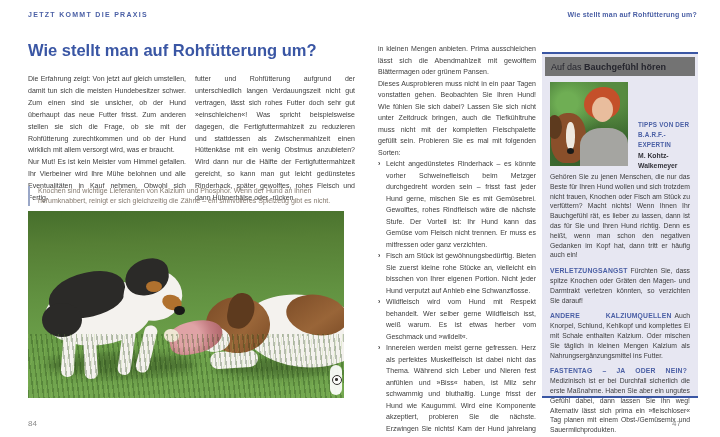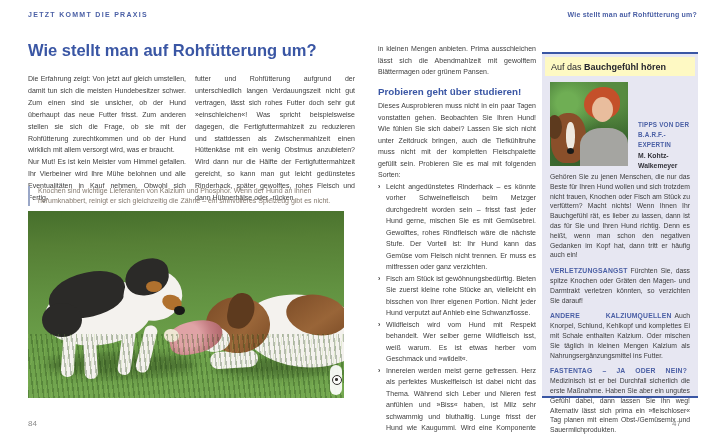--- a/index.html
+++ b/index.html
@@ -63,21 +63,21 @@
   .credit-dot:after{content:"";position:absolute;left:2px;top:2px;width:2.5px;height:2.5px;background:#33322f;border-radius:50%;}
   
   .rcol{position:absolute;left:378px;top:43px;width:158px;font-size:7px;line-height:11.5px;text-align:justify;}
   .rcol p{margin:0;}
   .rcol .subhead{margin:8px 0 3px 0;font-size:9.8px;font-weight:700;color:#3a56a4;text-align:left;}
   .bullet{position:relative;padding-left:8px;}
   .bullet .bm{position:absolute;left:0;top:0;font-weight:700;}
   
   .sidebar{position:absolute;left:542px;top:52px;width:156px;height:346px;background:#e7e7f2;
            border-top:2px solid #3a56a4;border-bottom:2px solid #3a56a4;box-sizing:border-box;}
-  .sb-title{margin:3px 3px 0 3px;background:#fef9c3;padding:5px 6px 4px 6px;font-size:9px;color:#26262e;}
+  .sb-title{margin:3px 3px 0 3px;background:#737373;padding:5px 6px 4px 6px;font-size:9px;color:#26262e;}
   .sb-title b{font-weight:700;}
   .sb-profile{position:absolute;left:8px;top:28px;width:140px;height:84px;}
   .sb-photo{position:absolute;left:0;top:0;width:78px;height:84px;overflow:hidden;
             background:radial-gradient(circle at 22% 25%,#6fae54 0 12%,rgba(0,0,0,0) 45%),
                        radial-gradient(circle at 75% 15%,#578b40 0 18%,rgba(0,0,0,0) 50%),
                        radial-gradient(circle at 50% 70%,#365f2b 0 30%,rgba(0,0,0,0) 70%),#3c6b30;}
   .sb-photo *{position:absolute;}
   .w-hair{left:34px;top:5px;width:36px;height:32px;background:#c4502a;border-radius:55% 45% 45% 45%;}
   .w-face{left:42px;top:15px;width:21px;height:25px;background:#e9bd9d;border-radius:50%;}
   .w-shirt{left:30px;top:46px;width:48px;height:38px;background:#a5a5a1;border-radius:45% 40% 0 0;}
@@ -141,21 +141,20 @@
     <div class="grass-tex"></div>
     <div class="credit">
       <div class="credit-dot"></div>
     </div>
   </div>
 
   <div class="pagenum pn-left">84</div>
 
   <div class="rcol">
     <p>in kleinen Mengen anbieten. Prima ausschleichen lässt sich die Abendmahlzeit mit gewolftem Blättermagen oder grünem Pansen.</p>
-    <h2 class="subhead">Probieren geht über studieren!</h2>
     <p>Dieses Ausprobieren muss nicht in ein paar Tagen vonstatten gehen. Beobachten Sie Ihren Hund! Wie fühlen Sie sich dabei? Lassen Sie sich nicht unter Zeitdruck bringen, auch die Tiefkühltruhe muss nicht mit der kompletten Fleischpalette gefüllt sein. Probieren Sie es mal mit folgenden Sorten:</p>
     <div class="bullet">
       <span class="bm">›</span>
       <span>Leicht angedünstetes Rinderhack – es könnte vorher Schweinefleisch beim Metzger durchgedreht worden sein – frisst fast jeder Hund gerne, mischen Sie es mit Gemüsebrei. Gewolftes, rohes Rindfleisch wäre die nächste Stufe. Der Vorteil ist: Ihr Hund kann das Gemüse vom Fleisch nicht trennen. Er muss es mitfressen oder ganz verzichten.</span>
     </div>
     <div class="bullet">
       <span class="bm">›</span>
       <span>Fisch am Stück ist gewöhnungsbedürftig. Bieten Sie zuerst kleine rohe Stücke an, vielleicht ein bisschen von Ihrer eigenen Portion. Nicht jeder Hund verputzt auf Anhieb eine Schwanzflosse.</span>
     </div>
     <div class="bullet">

